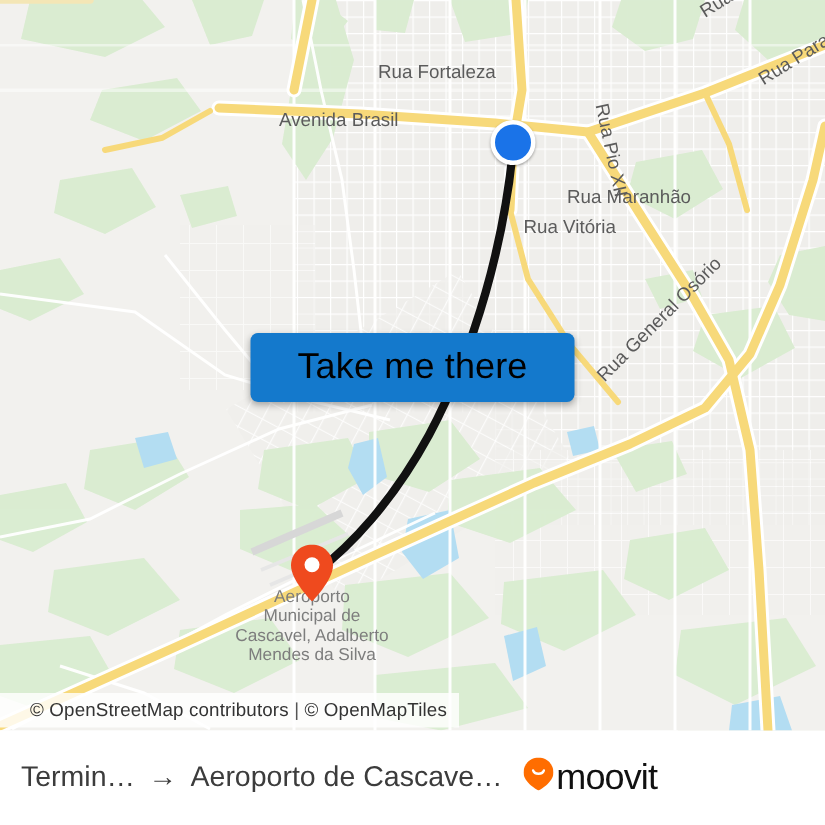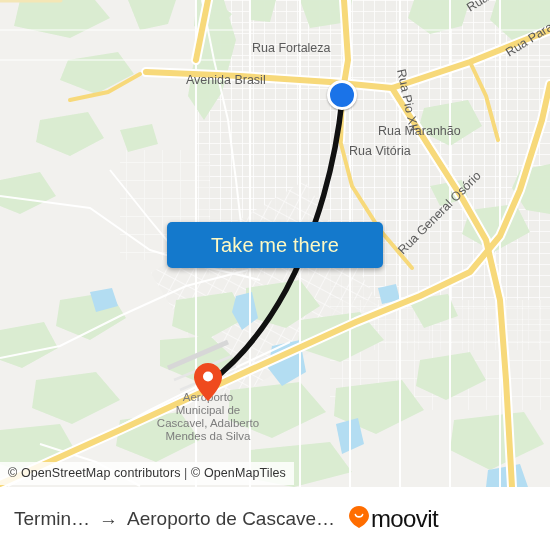--- a/index.html
+++ b/index.html
@@ -10,36 +10,36 @@
   }
   #root{position:relative;width:550px;height:550px;overflow:hidden;background:#fff;}
 
   
   .map{position:absolute;left:0;top:0;width:550px;height:487px;overflow:hidden;background:#f2f1ee;}
   .map svg{position:absolute;left:0;top:0;display:block;}
 
   
   .attrib{
     position:absolute;left:0;top:462px;
-    padding:4px 8px 5px 8px;
+    padding:4px 8px 5px 20px;
     background:rgba(255,255,255,0.82);
     font-size:12.5px;color:#333;letter-spacing:.1px;
     white-space:nowrap;
   }
   .attrib .sep{color:#555;}
 
   
   .cta{
     position:absolute;left:167px;top:222px;width:216px;height:46px;
     background:#1479cc;border-radius:5px;
     box-shadow:0 2px 5px rgba(0,0,0,0.32);
     display:flex;align-items:center;justify-content:center;
     cursor:pointer;
   }
-  .cta span{color:#fef9c3;font-size:20px;letter-spacing:.1px;}
+  .cta span{color:#000000;font-size:24px;letter-spacing:.1px;}
 
   
   .origin-dot{
     position:absolute;left:327px;top:80px;width:30px;height:30px;border-radius:50%;
     background:#1a73e8;border:3px solid #ffffff;box-sizing:border-box;
     box-shadow:0 1px 2px rgba(0,0,0,0.35);
   }
   .dest-pin{position:absolute;left:194px;top:363px;width:28px;height:38px;}
 
   

